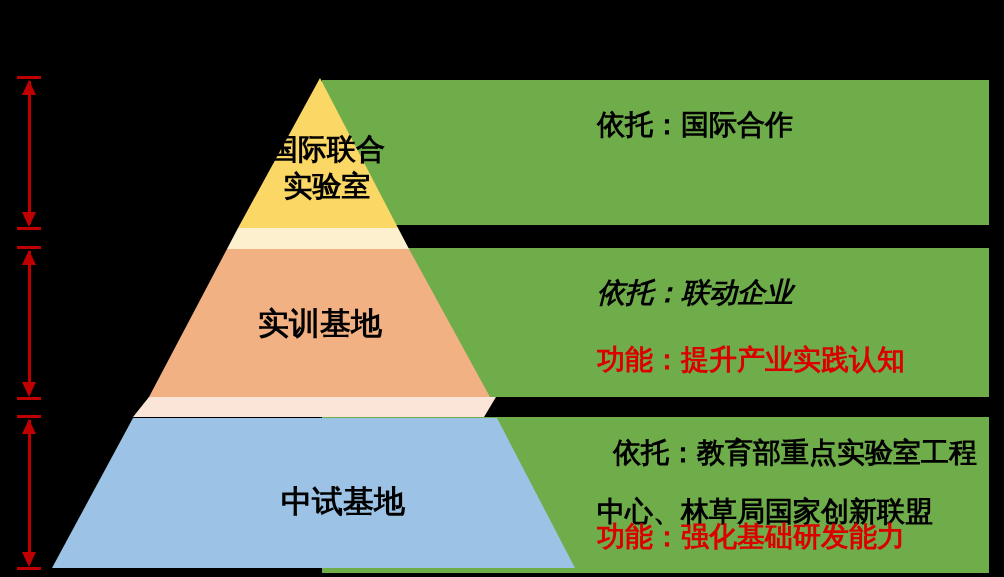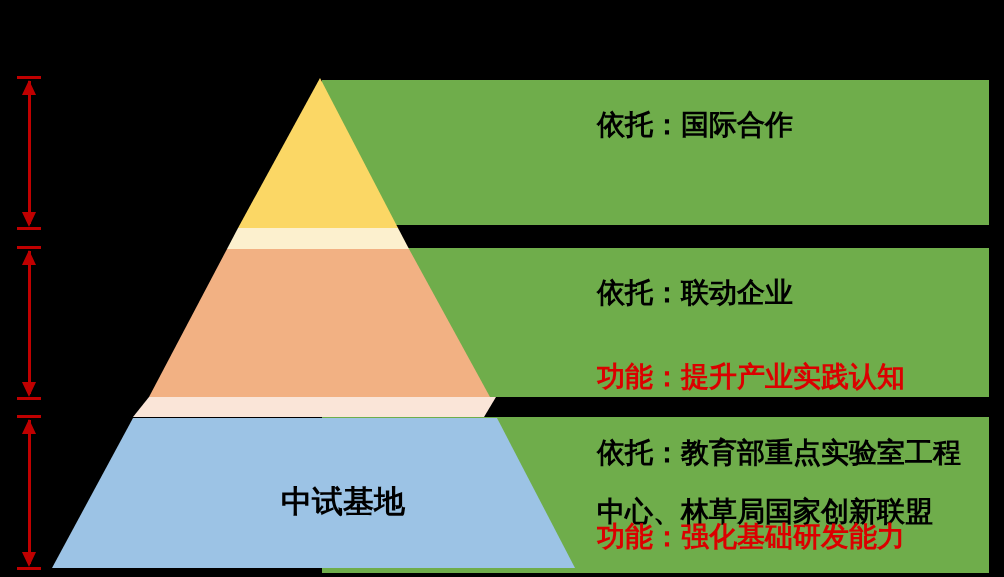--- a/index.html
+++ b/index.html
@@ -17,22 +17,22 @@
     white-space: nowrap;
     line-height: 1.15;
   }
   .tier-label { text-align: center; }
   .tier1-label { left: 232px; top: 131px; width: 190px; font-size: 29px; line-height: 37px; }
   .tier2-label { left: 220px; top: 306px; width: 200px; font-size: 31px; }
   .tier3-label { left: 205px; top: 484px; width: 200px; font-size: 31px; text-align: right; }
   .box-line { left: 597px; font-size: 28px; }
   .b1-rely { top: 109px; }
   .b1-func { top: 172px; }
-  .b2-rely { top: 277px; }
-  .b2-func { top: 361px; }
+  .b2-rely { top: 277px; font-style: italic; }
+  .b2-func { top: 344px; }
   .b3-rely1 { top: 437px; }
   .b3-rely2 { top: 496px; }
   .b3-func { top: 521px; }
 </style>
 </head>
 <body>
 
 <div class="stage" style="background: rgb(0, 0, 0);">
 
   <svg width="1004" height="577" viewBox="0 0 1004 577">
@@ -66,24 +66,29 @@
 
     <g>
       <rect x="17" y="415" width="24" height="3" fill="#C00000"></rect>
       <rect x="17" y="567" width="24" height="3" fill="#C00000"></rect>
       <rect x="28" y="420" width="3" height="144" fill="#C00000"></rect>
       <polygon points="29,419 22,434 36,434" fill="#C00000"></polygon>
       <polygon points="29,567 22,552 36,552" fill="#C00000"></polygon>
     </g>
   </svg>
 
+  <div class="txt tier-label tier1-label" style="color: rgb(0, 0, 0);">
+    <div>国际联合</div>
+    <div>实验室</div>
+  </div>
+  <div class="txt tier-label tier2-label" style="color: rgb(0, 0, 0);">实训基地</div>
   <div class="txt tier-label tier3-label" style="color: rgb(0, 0, 0);">中试基地</div>
 
   <div class="txt box-line b1-rely" style="color: rgb(0, 0, 0);">依托：国际合作</div>
 
   <div class="txt box-line b2-rely" style="color: rgb(0, 0, 0);">依托：联动企业</div>
   <div class="txt box-line b2-func" style="color: rgb(219, 0, 0);">功能：提升产业实践认知</div>
 
-  <div class="txt box-line b3-rely1" style="color: rgb(0, 0, 0);">依托：教育部重点实验室工程</div>
+  <div class="txt box-line b3-rely1" style="color: rgb(0, 0, 0); margin-left: 16px;">依托：教育部重点实验室工程</div>
   <div class="txt box-line b3-rely2" style="color: rgb(0, 0, 0);">中心、林草局国家创新联盟</div>
   <div class="txt box-line b3-func" style="color: rgb(219, 0, 0);">功能：强化基础研发能力</div>
 
 </div>
 
 </body></html>

